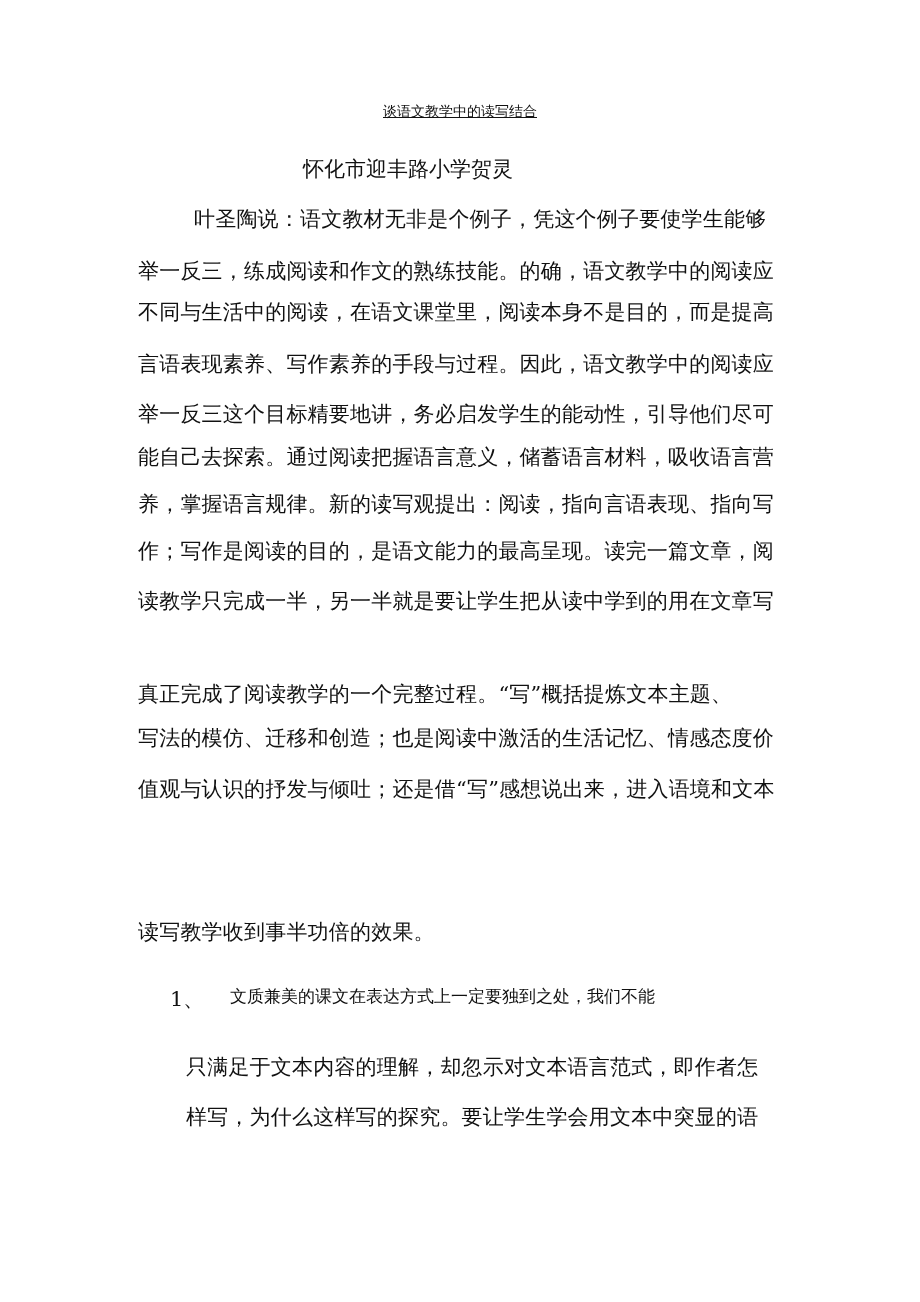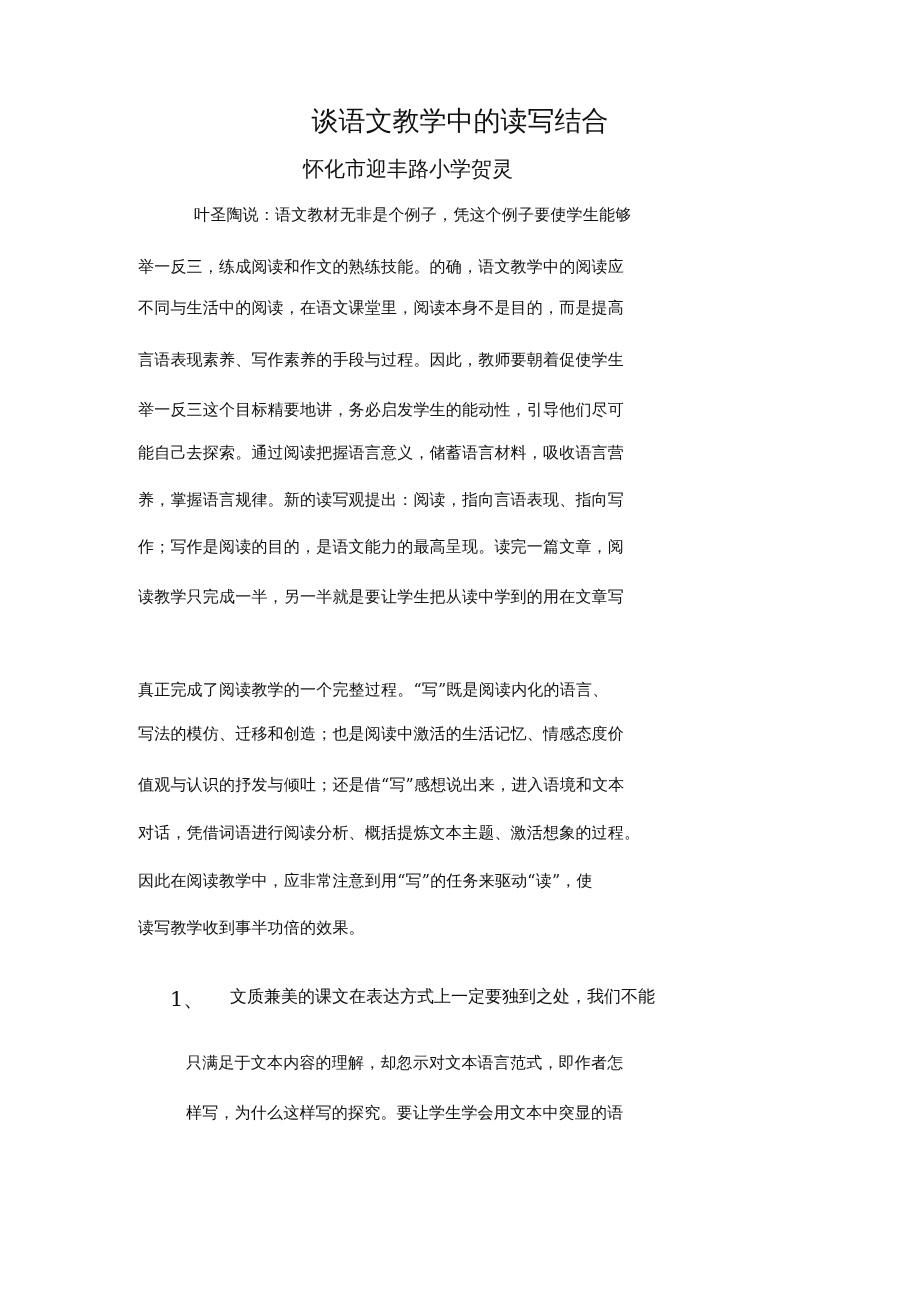--- a/index.html
+++ b/index.html
@@ -1,47 +1,45 @@
 <!DOCTYPE html>
 <html><head>
 <meta charset="utf-8">
 <style>
   html, body { margin: 0; padding: 0; background: #ffffff; }
   body { width: 920px; height: 1302px; position: relative; overflow: hidden;
          font-family: "DejaVu Serif", "Liberation Serif", serif; color: #111; }
   .page { position: absolute; left: 0; top: 0; width: 920px; height: 1302px; }
-  .title { position: absolute; left: 0; width: 920px; text-align: center; font-size: 27px; top: 103px; }
+  .title { position: absolute; left: 0; width: 920px; text-align: center; font-size: 14px; top: 103px; text-decoration: underline; }
   .author { position: absolute; left: 0; width: 816px; text-align: center; font-size: 21px; top: 155px; }
-  .line { position: absolute; left: 138px; width: 660px; font-size: 16px; white-space: nowrap;
+  .line { position: absolute; left: 138px; width: 660px; font-size: 21px; white-space: nowrap;
           letter-spacing: 0.2px; }
   .indent { left: 194px; }
   .li-num { position: absolute; left: 170px; font-size: 21px; }
   .li-text { position: absolute; left: 230px; font-size: 17px; white-space: nowrap; }
   .li-cont { left: 186px; }
 </style>
 </head>
 <body>
 
 <div class="page">
   <div class="title">谈语文教学中的读写结合</div>
   <div class="author">怀化市迎丰路小学贺灵</div>
 
   <div class="line indent" style="top:205px">叶圣陶说：语文教材无非是个例子，凭这个例子要使学生能够</div>
   <div class="line" style="top:257px">举一反三，练成阅读和作文的熟练技能。的确，语文教学中的阅读应</div>
   <div class="line" style="top:298px">不同与生活中的阅读，在语文课堂里，阅读本身不是目的，而是提高</div>
-  <div class="line" style="top:350px">言语表现素养、写作素养的手段与过程。因此，教师要朝着促使学生</div>
+  <div class="line" style="top:350px">言语表现素养、写作素养的手段与过程。因此，语文教学中的阅读应</div>
   <div class="line" style="top:400px">举一反三这个目标精要地讲，务必启发学生的能动性，引导他们尽可</div>
   <div class="line" style="top:443px">能自己去探索。通过阅读把握语言意义，储蓄语言材料，吸收语言营</div>
   <div class="line" style="top:537px">作；写作是阅读的目的，是语文能力的最高呈现。读完一篇文章，阅</div>
   <div class="line" style="top:490px">养，掌握语言规律。新的读写观提出：阅读，指向言语表现、指向写</div>
   <div class="line" style="top:587px">读教学只完成一半，另一半就是要让学生把从读中学到的用在文章写</div>
-  <div class="line" style="top:680px">真正完成了阅读教学的一个完整过程。“写”既是阅读内化的语言、</div>
+  <div class="line" style="top:680px">真正完成了阅读教学的一个完整过程。“写”概括提炼文本主题、</div>
   <div class="line" style="top:724px">写法的模仿、迁移和创造；也是阅读中激活的生活记忆、情感态度价</div>
   <div class="line" style="top:775px">值观与认识的抒发与倾吐；还是借“写”感想说出来，进入语境和文本</div>
-  <div class="line" style="top:823px">对话，凭借词语进行阅读分析、概括提炼文本主题、激活想象的过程。</div>
-  <div class="line" style="top:871px">因此在阅读教学中，应非常注意到用“写”的任务来驱动“读”，使</div>
   <div class="line" style="top:918px">读写教学收到事半功倍的效果。</div>
 
   <div class="li-num" style="top:985px">1、</div>
   <div class="li-text" style="top:985px">文质兼美的课文在表达方式上一定要独到之处，我们不能</div>
   <div class="line li-cont" style="top:1053px">只满足于文本内容的理解，却忽示对文本语言范式，即作者怎</div>
   <div class="line li-cont" style="top:1103px">样写，为什么这样写的探究。要让学生学会用文本中突显的语</div>
 </div>
 
 </body></html>

